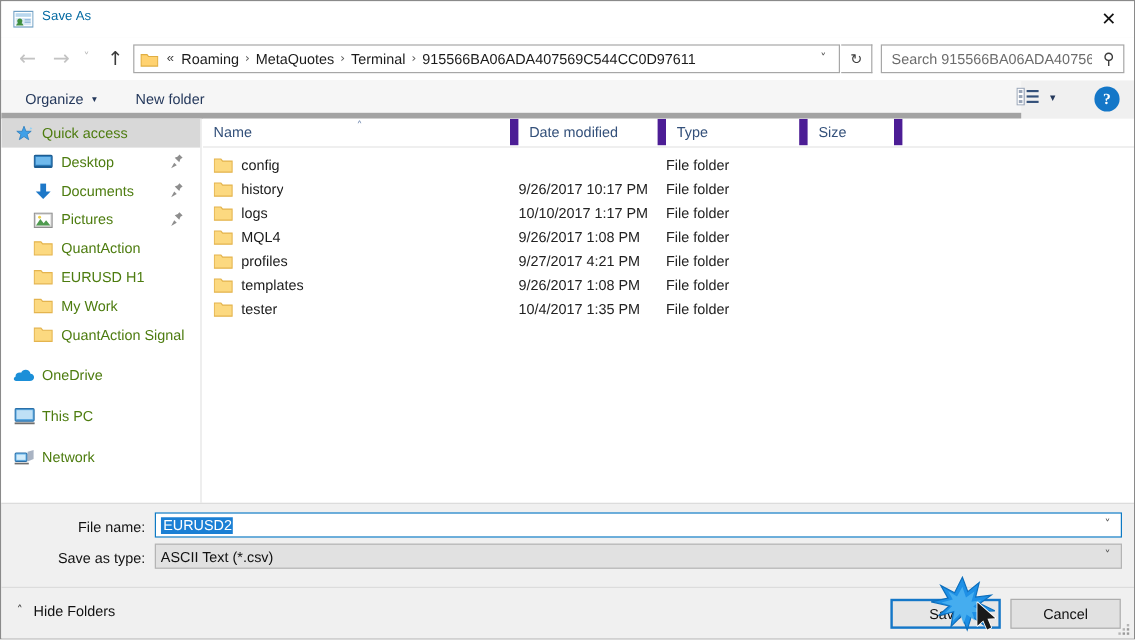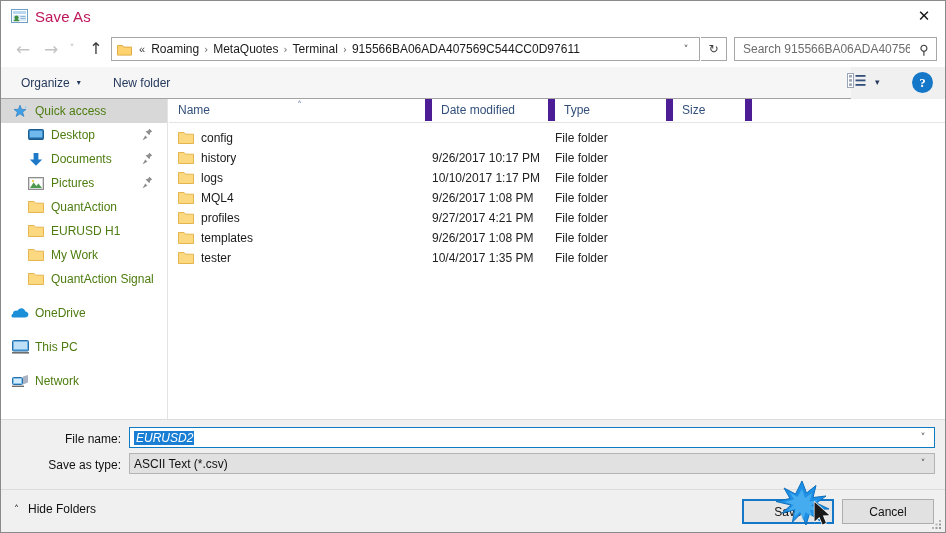--- a/index.html
+++ b/index.html
@@ -34,22 +34,22 @@
     box-sizing: border-box;
   }
   .titlebar-icon {
     position: absolute;
     left: 10px; top: 7px;
     width: 17px; height: 16px;
   }
   .titlebar-text {
     position: absolute;
     left: 34px; top: 7px;
-    font-size: 15px;
-    color: #be185d;
+    font-size: 11px;
+    color: #0369a1;
     letter-spacing: .1px;
   }
   .close-btn {
     position: absolute;
     right: 0; top: 0;
     width: 46px; height: 30px;
     display: flex;
     align-items: center;
     justify-content: center;
     cursor: default;
@@ -171,21 +171,21 @@
     color: #3a3a3a;
     font-family: "DejaVu Sans", sans-serif;
   }
 
   
   .cmdbar {
     position: absolute;
     left: 0; top: 66px;
     width: 850px; height: 32px;
     background: #f6f6f6;
-    border-bottom: 1px solid #a3a3a3;
+    border-bottom: 5px solid #a3a3a3;
     box-sizing: border-box;
   }
   .cmd-item {
     position: absolute;
     top: 0; height: 31px;
     display: flex; align-items: center;
     font-size: 12px;
     color: #25395c;
     padding: 0 8px;
   }
@@ -360,21 +360,20 @@
     font-size: 12px;
     color: #111;
     flex: 1;
     overflow: hidden;
     white-space: nowrap;
   }
   .combo-value .sel {
     background: #1a7fd4;
     color: #ffffff;
     padding: 1px 1px 1px 2px;
-    font-style: italic;
   }
   .combo-arrow {
     flex: none;
     width: 22px;
     text-align: center;
     font-size: 10px;
     color: #4f4f4f;
     font-family: "DejaVu Sans", sans-serif;
   }
 

